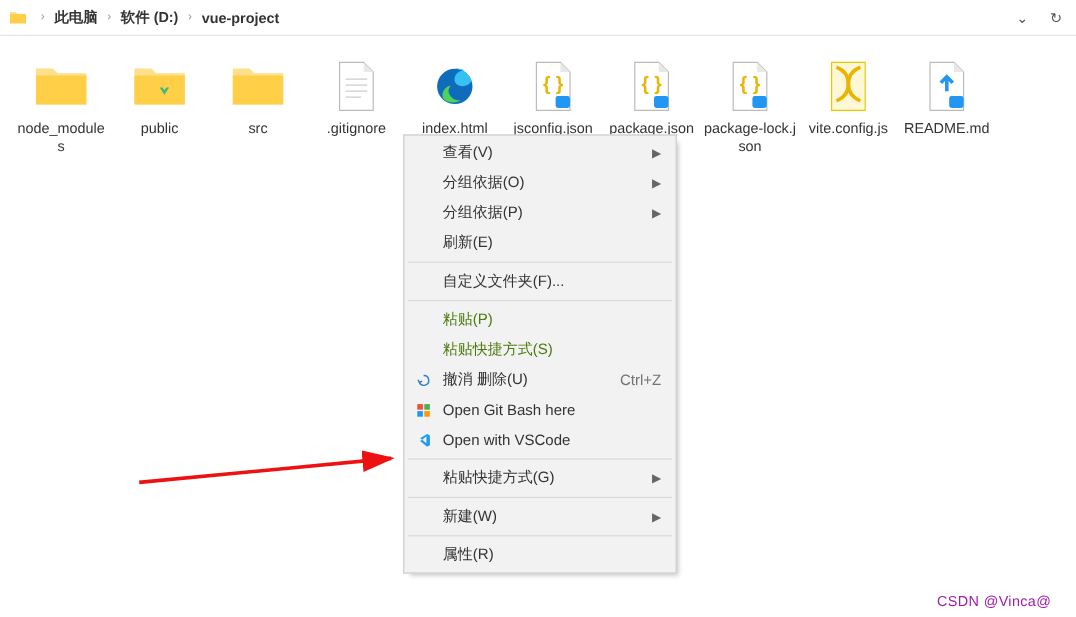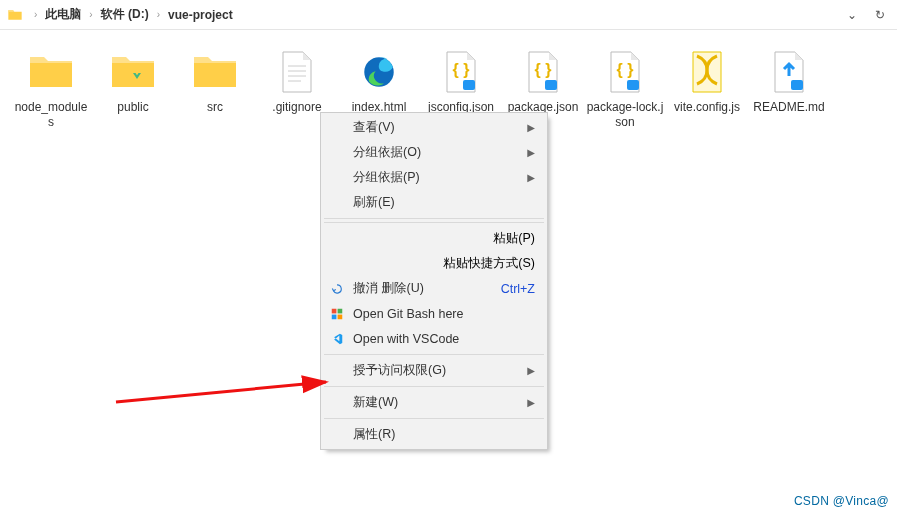--- a/index.html
+++ b/index.html
@@ -13,31 +13,31 @@
   .bc-btn { width:22px;height:22px;display:flex;align-items:center;justify-content:center;color:#555;font-size:12px;border:1px solid transparent; }
 
   .files { padding: 14px 10px; display:flex; flex-wrap:wrap; align-content:flex-start; gap:0; }
   .file { width:82px; height:96px; display:flex; flex-direction:column; align-items:center; padding:4px 2px; font-size:12px; color:#333; text-align:center; }
   .file .icon { width:48px;height:48px;display:flex;align-items:center;justify-content:center;margin-bottom:4px; }
   .file .name { line-height:1.25; word-break:break-all; max-width:78px; }
 
   .folder-svg { width:46px;height:38px; }
   .file-svg { width:36px;height:44px; }
 
-  .ctxmenu { position:absolute; left:320px; top:112px; width:228px; background:#f2f2f2; border:1px solid #cccccc; box-shadow:4px 4px 4px -2px rgba(0,0,0,0.25); font-size:12.5px; color:#333; padding:2px; }
+  .ctxmenu { position:absolute; left:336px; top:112px; width:228px; background:#f2f2f2; border:1px solid #cccccc; box-shadow:4px 4px 4px -2px rgba(0,0,0,0.25); font-size:12.5px; color:#333; padding:2px; }
   .ctx-item { height:25px; display:flex; align-items:center; padding:0 10px 0 30px; position:relative; white-space:nowrap; }
-  .ctx-item.disabled { color:#000000;justify-content:flex-end; }
+  .ctx-item.disabled { color:#4d7c0f; }
   .ctx-item .arrow { margin-left:auto; color:#666; font-size:10px; }
-  .ctx-item .shortcut { margin-left:auto; color:#1d4ed8; }
+  .ctx-item .shortcut { margin-left:auto; color:#737373; }
   .ctx-item .mi { position:absolute; left:6px; width:16px; height:16px; display:flex; align-items:center; justify-content:center; }
   .ctx-sep { height:1px; background:#d9d9d9; margin:3px 1px; }
 
   .arrow-annot { position:absolute; left:112px; top:298px; pointer-events:none; }
 
-  .watermark { position:absolute; right:8px; bottom:6px; font-size:12px; color:#0369a1; letter-spacing:.3px; }
+  .watermark { position:absolute; right:21px; bottom:6px; font-size:12px; color:#a21caf; letter-spacing:.3px; }
 </style>
 </head>
 <body>
 
 <div class="breadcrumb">
   <span class="bc-folder">
     <svg viewBox="0 0 24 24" width="16" height="16">
         <path fill="#ffcf48" d="M2 5h7l2 2h11v12H2z"></path>
         <path fill="#ffe08a" d="M2 5h7l2 2H2z"></path>
       </svg>
@@ -174,20 +174,23 @@
       <span class="arrow">▶</span>
     </div>
     <div class="ctx-item">
       <span>分组依据(P)</span>
       <span class="arrow">▶</span>
     </div>
     <div class="ctx-item">
       <span>刷新(E)</span>
     </div>
     <div class="ctx-sep"></div>
+    <div class="ctx-item">
+      <span>自定义文件夹(F)...</span>
+    </div>
     <div class="ctx-sep"></div>
     <div class="ctx-item disabled">
       <span>粘贴(P)</span>
     </div>
     <div class="ctx-item disabled">
       <span>粘贴快捷方式(S)</span>
     </div>
     <div class="ctx-item">
       <span class="mi">
         <svg width="14" height="14" viewBox="0 0 24 24">
@@ -212,21 +215,21 @@
     <div class="ctx-item">
       <span class="mi">
         <svg width="14" height="14" viewBox="0 0 24 24">
           <path d="M17 3l4 2v14l-4 2-10-8 3-2 6 5V6l-6 5-3-2z" fill="#1e9cef"></path>
         </svg>
       </span>
       <span>Open with VSCode</span>
     </div>
     <div class="ctx-sep"></div>
     <div class="ctx-item">
-      <span>授予访问权限(G)</span>
+      <span>粘贴快捷方式(G)</span>
       <span class="arrow">▶</span>
     </div>
     <div class="ctx-sep"></div>
     <div class="ctx-item">
       <span>新建(W)</span>
       <span class="arrow">▶</span>
     </div>
     <div class="ctx-sep"></div>
     <div class="ctx-item">
       <span>属性(R)</span>

